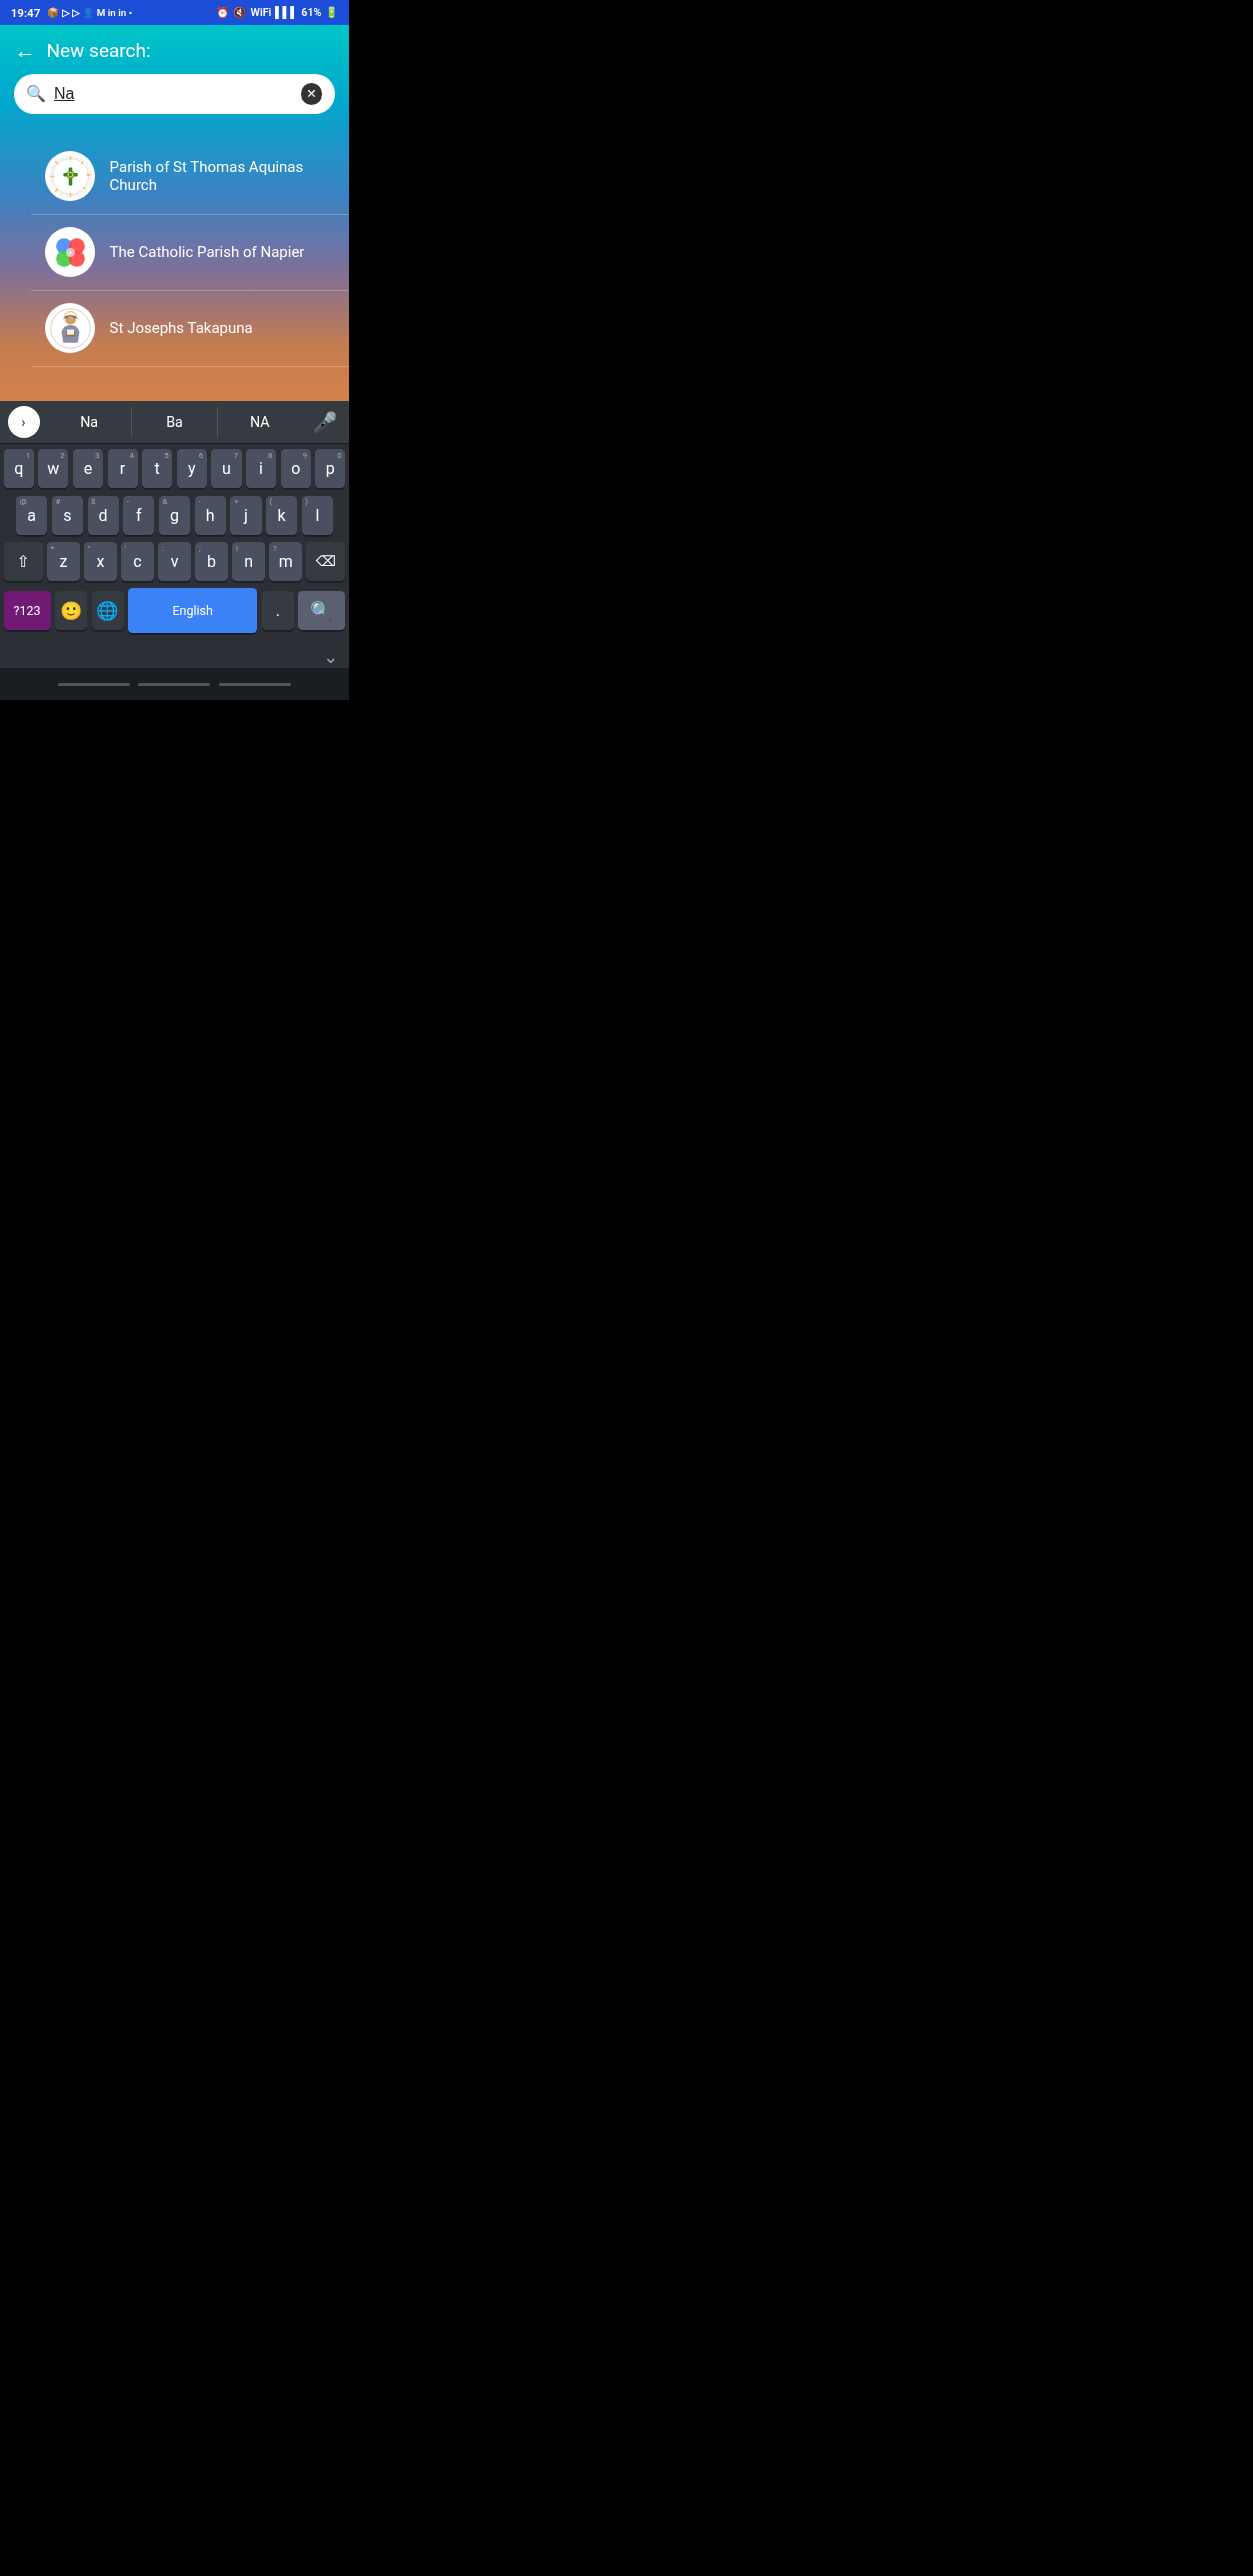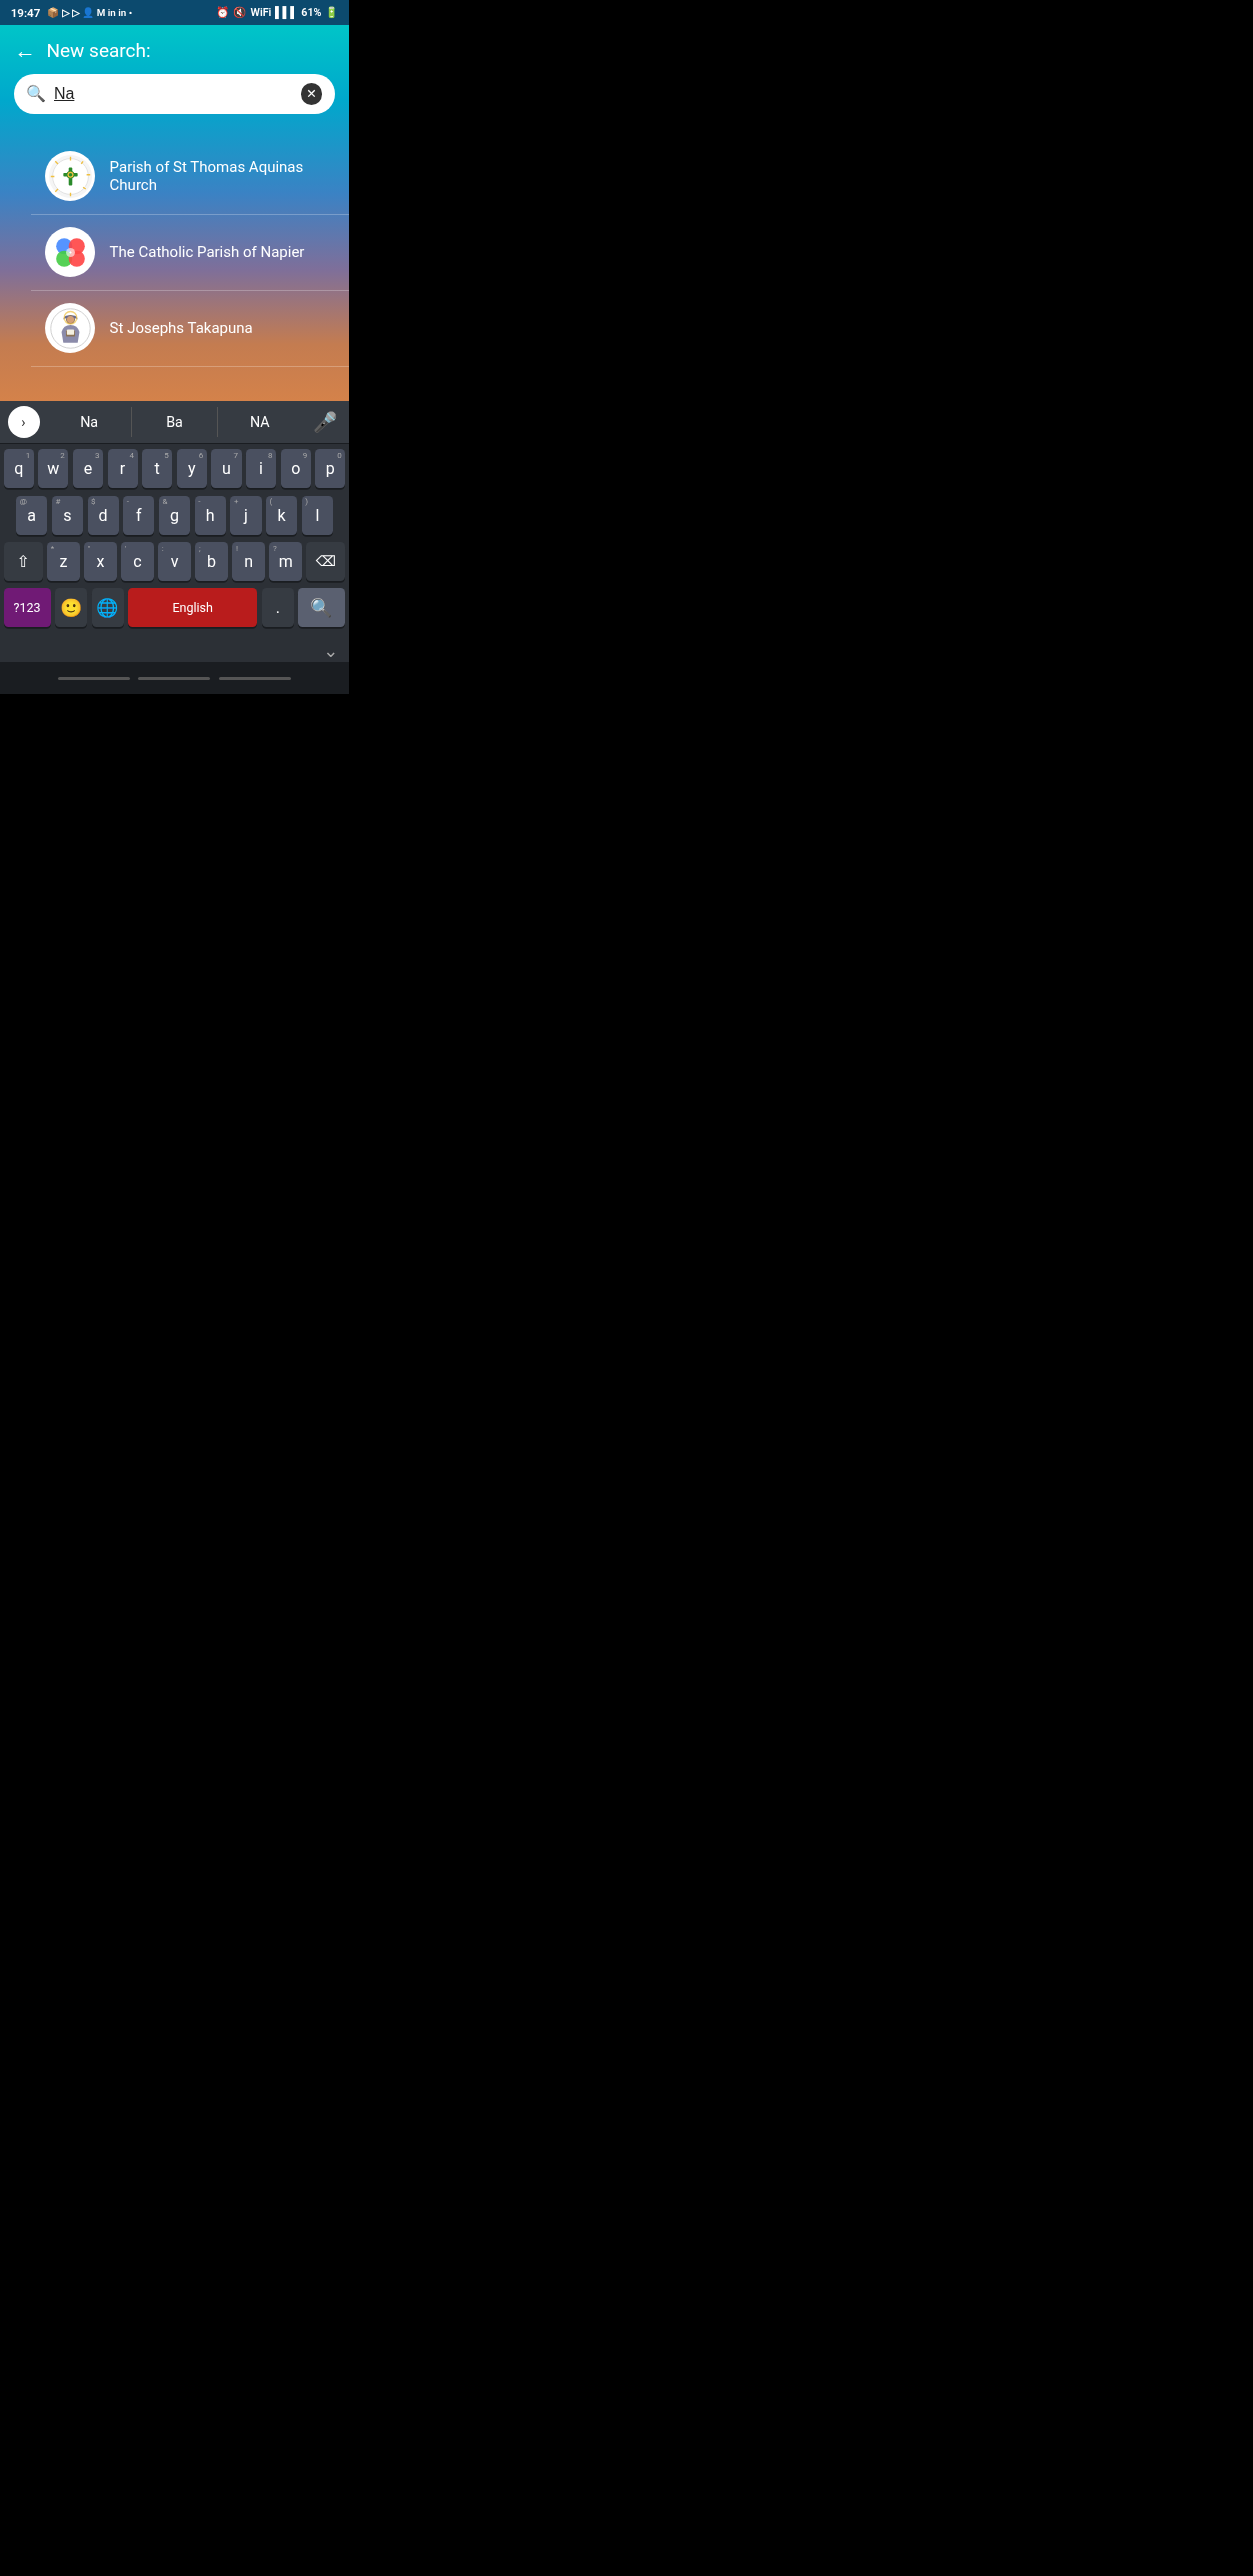--- a/index.html
+++ b/index.html
@@ -7,21 +7,21 @@
     body {
       width: 349px;
       min-height: 716px;
       font-family: 'Roboto', sans-serif;
       overflow: hidden;
       background: #000;
     }
 
     
     .status-bar {
-      background: #0c4a6e;
+      background: #1d4ed8;
       height: 25px;
       display: flex;
       align-items: center;
       justify-content: space-between;
       padding: 0 10.7px;
       color: #fff;
       font-size: 11.6px;
       font-weight: 600;
     }
     .status-left { display: flex; align-items: center; gap: 3.6px; }
@@ -293,25 +293,25 @@
       border-radius: 4.5px;
       display: flex;
       align-items: center;
       justify-content: center;
       cursor: pointer;
       font-size: 18px;
       box-shadow: 0 1.8px 0 #1a1d21;
       color: #aaa;
     }
     .key-space {
-      background: #b91c1c;
+      background: #3b82f6;
       color: #fff;
       font-size: 12.5px;
       flex: 1;
-      height: 39px;
+      height: 45px;
       border-radius: 4.5px;
       display: flex;
       align-items: center;
       justify-content: center;
       cursor: pointer;
       box-shadow: 0 1.8px 0 #1a1d21;
     }
     .key-period {
       background: #363B42;
       color: #fff;

